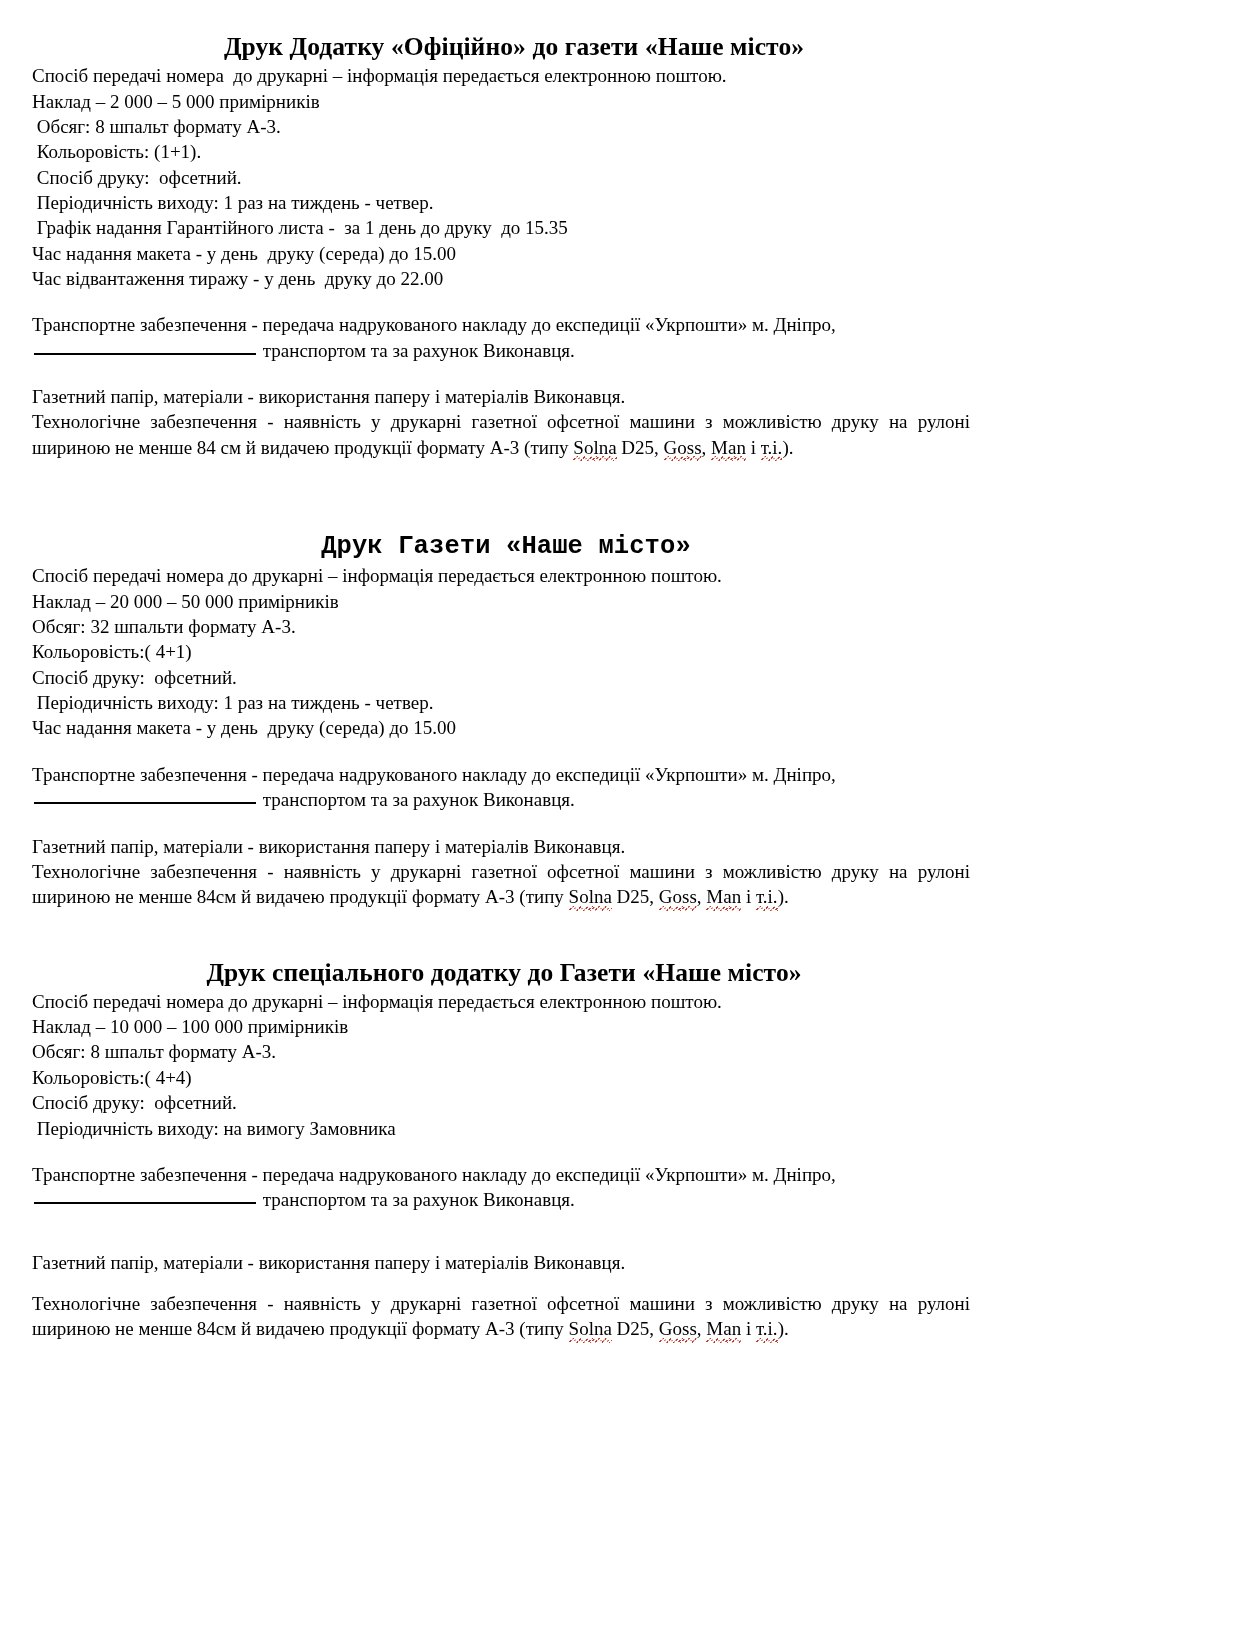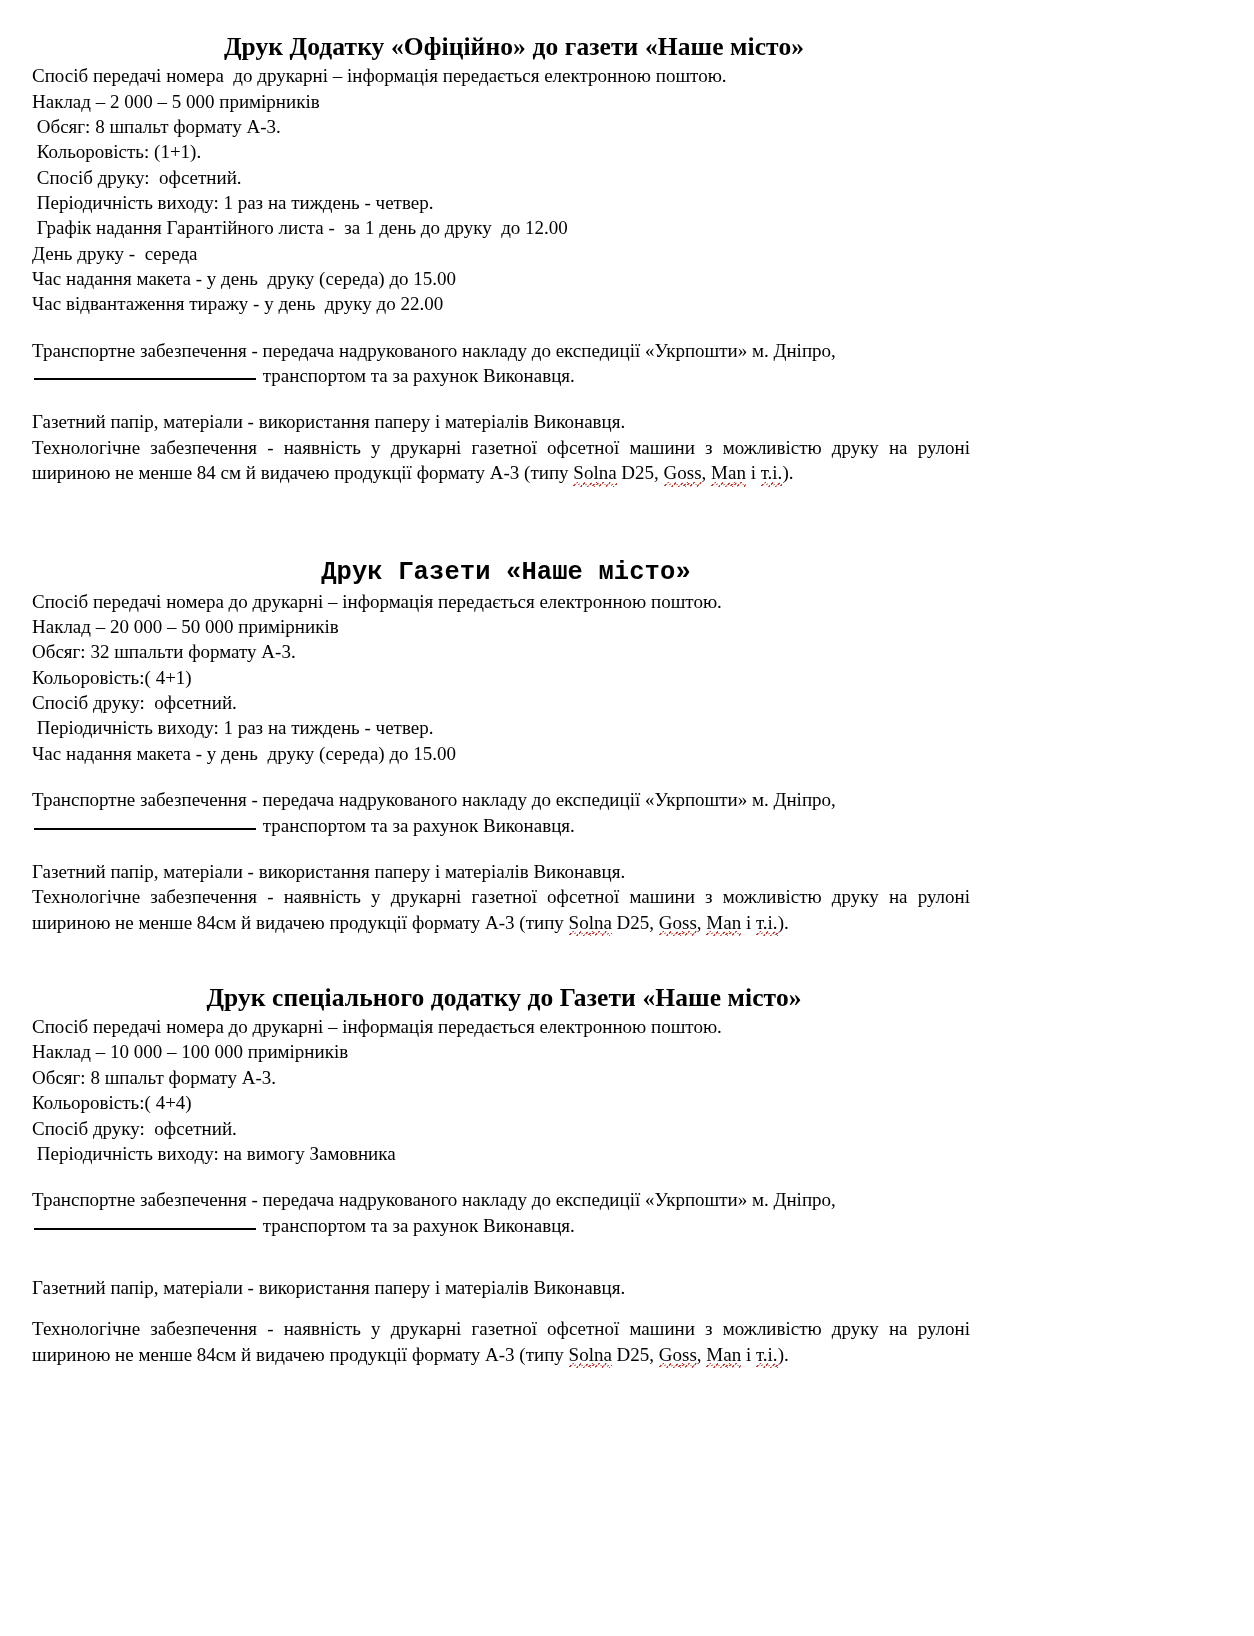--- a/index.html
+++ b/index.html
@@ -108,22 +108,21 @@
   <div class="section">
 
     <div class="section-heading heading-offset-1">Друк Додатку «Офіційно» до газети «Наше місто»</div>
 
     <div class="line">Спосіб передачі номера  до друкарні – інформація передається електронною поштою.</div>
     <div class="line">Наклад – 2 000 – 5 000 примірників</div>
     <div class="line"> Обсяг: 8 шпальт формату А-3.</div>
     <div class="line"> Кольоровість: (1+1).</div>
     <div class="line"> Спосіб друку:  офсетний.</div>
     <div class="line"> Періодичність виходу: 1 раз на тиждень - четвер.</div>
-    <div class="line"> Графік надання Гарантійного листа -  за 1 день до друку  до 12.00</div>
-    <div class="line">День друку -  середа</div>
+    <div class="line"> Графік надання Гарантійного листа -  за 1 день до друку  до 15.35</div>
     <div class="line">Час надання макета - у день  друку (середа) до 15.00</div>
     <div class="line">Час відвантаження тиражу - у день  друку до 22.00</div>
 
     <div class="line wrap-left"><span>Транспортне забезпечення - передача надрукованого накладу  до  експедиції «Укрпошти» м. Дніпро,</span><span class="fillrule"></span><span> транспортом та за рахунок Виконавця.</span></div>
 
     <div class="line wrap-left">Газетний  папір, матеріали -  використання паперу  і матеріалів Виконавця.</div>
 
     <div class="line wrap"><span>Технологічне забезпечення -  наявність у друкарні газетної  офсетної машини  з  можливістю друку  на рулоні шириною не менше 84 см й видачею продукції формату  А-3 (типу </span><span class="sp"><span>Solna</span></span><span> D25, </span><span class="sp"><span>Goss</span></span><span>, </span><span class="sp"><span>Man</span></span><span>  і </span><span class="sp"><span>т.і.</span></span><span>).</span></div>
   </div>
 

